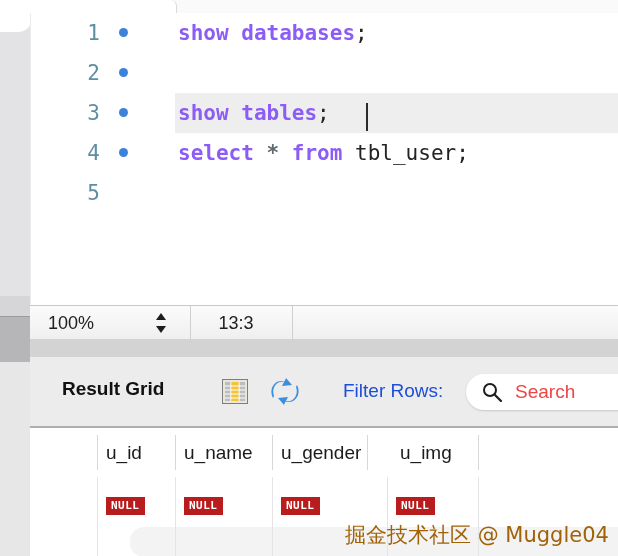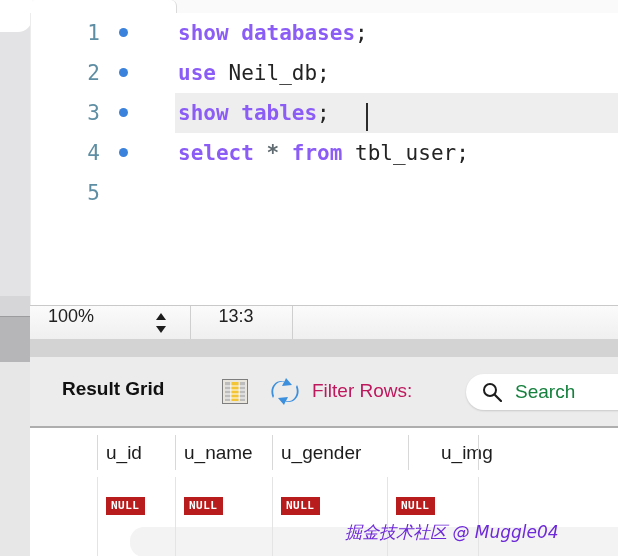--- a/index.html
+++ b/index.html
@@ -47,60 +47,60 @@
   .kw{color:#8b5cf6;font-weight:bold;}
   .pl{color:#232323;}
   .op{color:#5f6b70;font-weight:bold;}
   .caret{position:absolute;left:366px;top:103px;width:2px;height:28px;background:#2b2b2b;}
 
   
   .statusbar{position:absolute;left:30px;top:305px;width:588px;height:34px;
              background:linear-gradient(#fbfbfb,#efefef);
              border-top:1px solid #c9c9c9;border-bottom:1px solid #c0c0c0;}
   .sb-cell{position:absolute;top:0;height:34px;border-right:1px solid #cfcfcf;
-           display:flex;}
+           display:flex;align-items:center;}
   .sb-zoom{left:8px;width:142px;padding-left:10px;}
   .sb-zoom-text{font-size:18px;color:#212121;}
   .stepper{position:absolute;right:22px;top:6px;width:14px;height:22px;}
   .stepper svg{display:block;}
   .sb-pos{left:150px;width:112px;justify-content:center;}
   .sb-pos-text{font-size:18px;color:#212121;}
   .sb-rest{left:262px;width:326px;border-right:none;}
 
   
   .splitter{position:absolute;left:30px;top:339px;width:588px;height:18px;background:#d3d3d3;}
 
   
   .restoolbar{position:absolute;left:30px;top:357px;width:588px;height:69px;background:#ececec;}
   .result-grid-label{position:absolute;left:32px;top:21px;font-size:19px;font-weight:bold;color:#111;}
   .grid-icon{position:absolute;left:222px;top:379px;width:26px;height:25px;}
   .refresh-icon{position:absolute;left:270px;top:378px;width:30px;height:27px;}
-  .filter-label{position:absolute;left:312px;top:380px;font-size:19px;color:#be185d;}
+  .filter-label{position:absolute;left:343px;top:380px;font-size:19px;color:#1d4ed8;}
   .searchbox{position:absolute;left:466px;top:374px;width:190px;height:36px;background:#fff;
              border-radius:18px;box-shadow:0 1px 2px rgba(0,0,0,.15);}
   .search-icon{position:absolute;left:482px;top:382px;width:20px;height:20px;}
-  .search-ph{position:absolute;left:515px;top:381px;font-size:19px;color:#15803d;}
+  .search-ph{position:absolute;left:515px;top:381px;font-size:19px;color:#ef4444;}
 
   
   .grid{position:absolute;left:30px;top:426px;width:588px;height:130px;background:#ffffff;
         border-top:2px solid #aeaeae;}
   .grid-head{position:absolute;left:0;top:0;width:558px;height:49px;background:#ffffff;
              border-bottom:1px solid #e6e6e6;}
   .hcell{position:absolute;top:7px;height:35px;border-left:1px solid #d8d8d8;
          display:flex;align-items:center;padding-left:8px;
          font-size:19px;color:#1c1c1c;}
   .grid-body{position:absolute;left:0;top:49px;width:588px;height:81px;background:#ffffff;}
   .bcell{position:absolute;top:0;height:81px;border-left:1px solid #e4e4e4;}
   .nullbadge{position:absolute;top:20px;left:8px;background:#b91c1c;color:#fff;
              font-family:"DejaVu Sans Mono", monospace;font-size:11px;font-weight:bold;
              letter-spacing:.5px;padding:2px 5px 3px;border-radius:0;}
   .rowstripe{position:absolute;left:100px;top:50px;width:488px;height:30px;
              background:#f3f3f3;border-top-left-radius:14px;border-bottom-left-radius:14px;}
-  .watermark{position:absolute;left:345px;top:521px;font-size:17px;color:#6d28d9;
-             font-family:"DejaVu Sans", sans-serif;white-space:nowrap;font-style:italic;}
+  .watermark{position:absolute;left:345px;top:521px;font-size:21px;color:#a16207;
+             font-family:"DejaVu Sans", sans-serif;white-space:nowrap;}
 </style>
 </head>
 <body>
 
 <div id="app">
 
   <div class="rail">
     <div class="rail-seg-a"></div>
     <div class="rail-seg-b"></div>
     <div class="rail-seg-c"></div>
@@ -117,21 +117,20 @@
 
     <div class="code-line">
       <div class="lineno">1</div>
       <div class="dot"></div>
       <div class="code"><span class="kw">show</span><span class="pl"> </span><span class="kw">databases</span><span class="pl">;</span></div>
     </div>
 
     <div class="code-line">
       <div class="lineno">2</div>
       <div class="dot"></div>
-      <div class="code"><span class="kw">use</span><span class="pl"> Neil_db;</span></div>
     </div>
 
     <div class="code-line">
       <div class="hl"></div>
       <div class="lineno">3</div>
       <div class="dot"></div>
       <div class="code"><span class="kw">show</span><span class="pl"> </span><span class="kw">tables</span><span class="pl">;</span></div>
     </div>
 
     <div class="code-line">
@@ -201,21 +200,21 @@
     </svg>
   </span>
   <div class="search-ph">Search</div>
 
   <div class="grid">
     <div class="grid-head">
       <div class="hcell" style="left:0px;width:67px;border-left:none;"></div>
       <div class="hcell" style="left:67px;width:78px;">u_id</div>
       <div class="hcell" style="left:242px;width:115px;">u_gender</div>
       <div class="hcell" style="left:145px;width:97px;">u_name</div>
-      <div class="hcell" style="left:378px;width:91px;padding-left:32px;">u_img</div>
+      <div class="hcell" style="left:337px;width:91px;padding-left:32px;">u_img</div>
       <div class="hcell" style="left:448px;width:140px;"></div>
     </div>
 
     <div class="grid-body">
       <div class="rowstripe"></div>
       <div class="bcell" style="left:0px;width:67px;border-left:none;"></div>
       <div class="bcell" style="left:67px;width:78px;">
         <span class="nullbadge">NULL</span>
       </div>
       <div class="bcell" style="left:145px;width:97px;">

